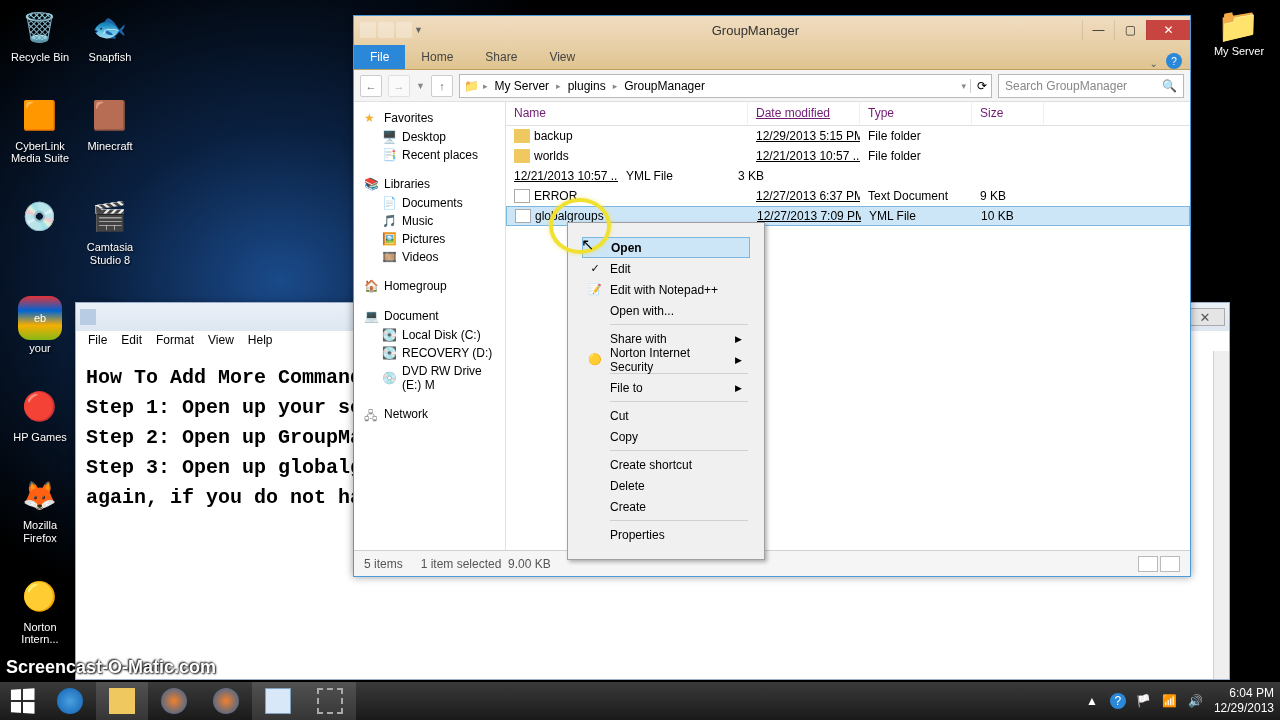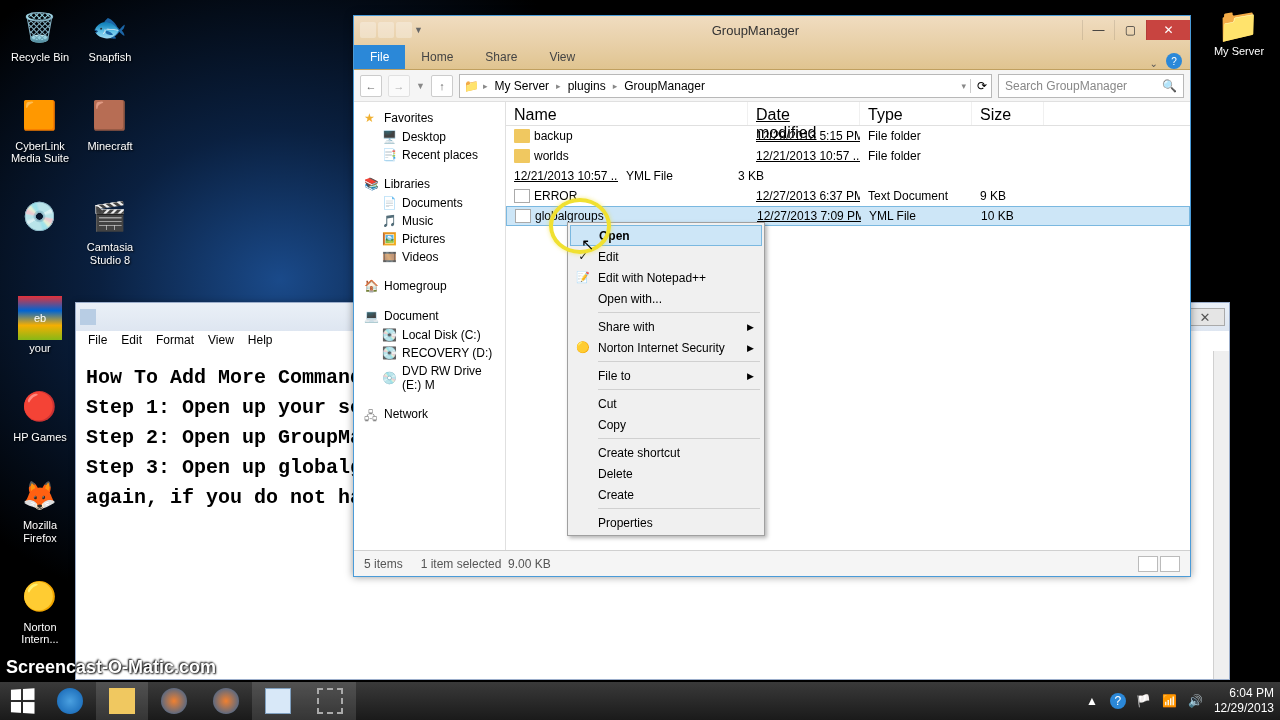--- a/index.html
+++ b/index.html
@@ -60,35 +60,35 @@
 .navitem .nicon{width:14px;height:14px;}
 .star{color:#f0b030;}
 .lib{color:#6098d0;}
 .comp{color:#888;}
 .disk{color:#888;}
 .net{color:#888;}
 .home{color:#60a060;}
 
 .listview { flex:1; position:relative; }
 .listhdr { height:24px; display:flex; border-bottom:1px solid #e0e0e0; }
-.listhdr div { padding:4px 8px; font-size:16px; color:#000000; border-right:1px solid #f0f0f0; }
+.listhdr div { padding:4px 8px; font-size:12px; color:#701a75; border-right:1px solid #f0f0f0; }
 .col-name{width:242px;} .col-date{width:112px;text-decoration:underline;} .col-type{width:112px;} .col-size{width:72px;text-align:left;}
 .listrow { height:20px;display:flex;align-items:center; }
 .listrow .cell{padding:2px 8px;font-size:12px;overflow:hidden;white-space:nowrap;}
 .listrow .icon{width:16px;height:14px;margin-right:4px;display:inline-block;vertical-align:middle;}
 .icon-folder{background:#f0c860;border-radius:1px;}
 .icon-file{background:#fff;border:1px solid #aaa;}
 .listrow.selected { background:#cde6f7; border:1px solid #7ab8e0; }
 
 .statusbar { position:absolute;bottom:0;left:0;right:0;height:26px;background:#f5f5f5;border-top:1px solid #d0d0d0;display:flex;align-items:center;padding:0 10px;font-size:11px;color:#555;gap:18px; }
 .statusbar .viewbtns{margin-left:auto;display:flex;gap:2px;}
 .statusbar .viewbtns div{width:20px;height:16px;border:1px solid #bbb;background:#fff;}
 
 
-.ctxmenu { position:absolute; background:#f0f0f0; border:1px solid #a0a0a0; box-shadow:2px 2px 4px rgba(0,0,0,0.3); padding:2px; width:198px; }
+.ctxmenu { position:absolute; background:#f0f0f0; border:1px solid #a0a0a0; box-shadow:2px 2px 4px rgba(0,0,0,0.3); padding:14px; width:198px; }
 .ctxmenu .row{height:21px;display:flex;align-items:center;padding:0 8px 0 28px;font-size:12px;position:relative;}
 .ctxmenu .row.hl{background:#cde6f7;border:1px solid #7ab8e0;font-weight:bold;}
 .ctxmenu .row .arrow{margin-left:auto;font-size:9px;}
 .ctxmenu .row .cicon{position:absolute;left:5px;width:16px;height:16px;display:flex;align-items:center;justify-content:center;font-size:11px;}
 .ctxmenu .sep{height:1px;background:#d0d0d0;margin:3px 2px 3px 28px;}
 
 
 .highlight-ring { position:absolute; width:62px;height:56px; border:4px solid #f0e030; border-radius:50%; box-shadow:0 0 4px rgba(240,224,48,0.6); pointer-events:none; }
 .cursor { position:absolute; font-size:16px; color:#000; pointer-events:none; }
 
@@ -130,21 +130,21 @@
     </div>
   <div class="dicon">
       <div class="ibox">💿</div>
       <div class="ilabel"></div>
     </div>
   <div class="dicon">
       <div class="ibox">🎬</div>
       <div class="ilabel">Camtasia Studio 8</div>
     </div>
   <div class="dicon">
-      <div class="ibox" style="background:linear-gradient(#e53238,#0064d2,#f5af02,#86b817);border-radius:0;font-size:11px;color:#fff;">eb</div>
+      <div class="ibox" style="background:linear-gradient(#e53238,#0064d2,#f5af02,#86b817);border-radius:12px;font-size:11px;color:#fff;">eb</div>
       <div class="ilabel">your</div>
     </div>
   <div></div>
   <div class="dicon">
       <div class="ibox">🔴</div>
       <div class="ilabel">HP Games</div>
     </div>
   <div></div>
   <div class="dicon">
       <div class="ibox">🦊</div>

